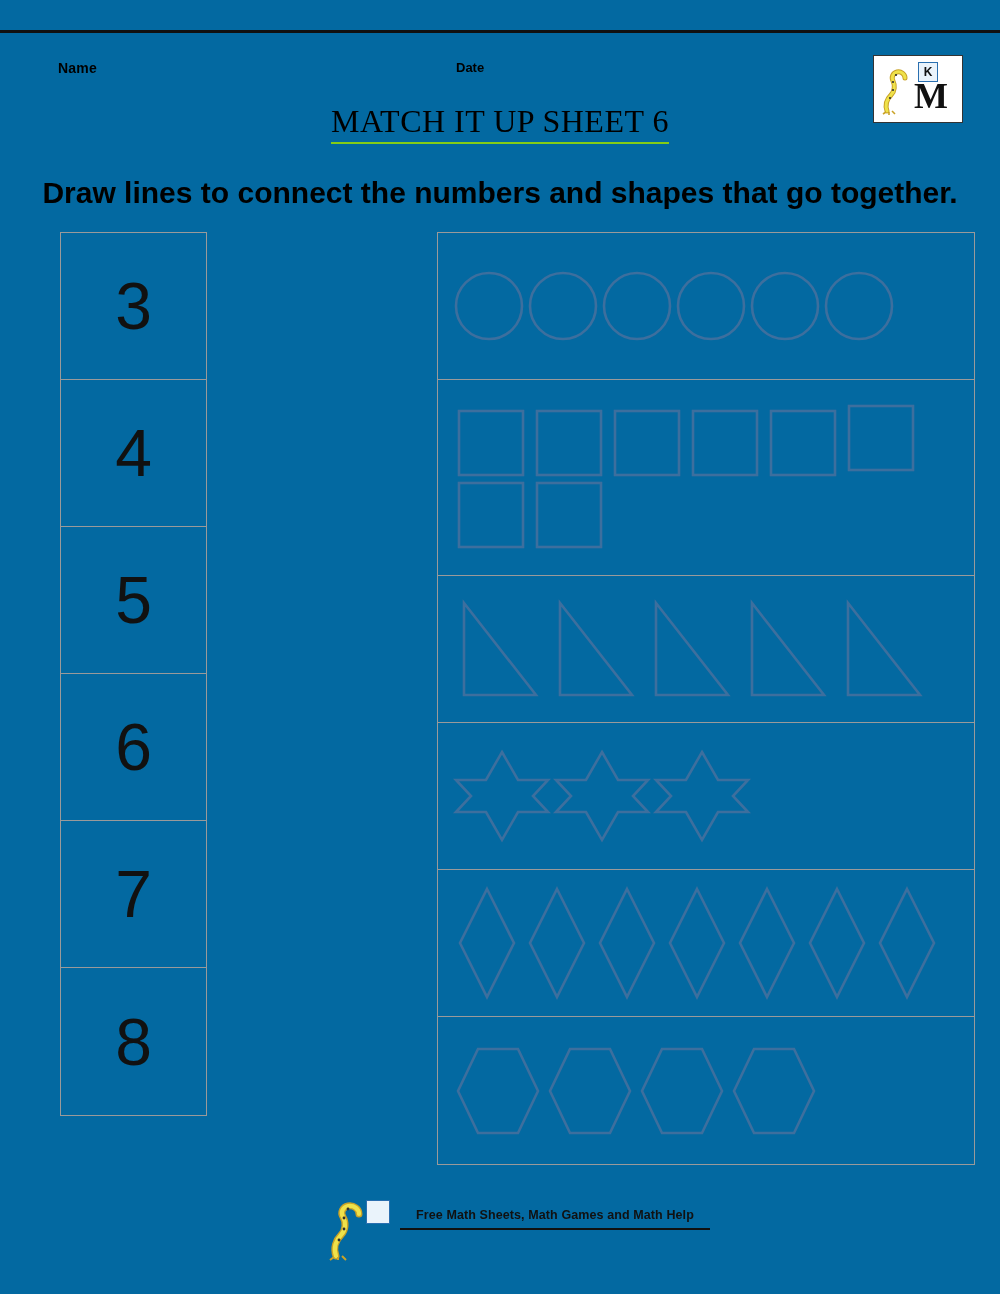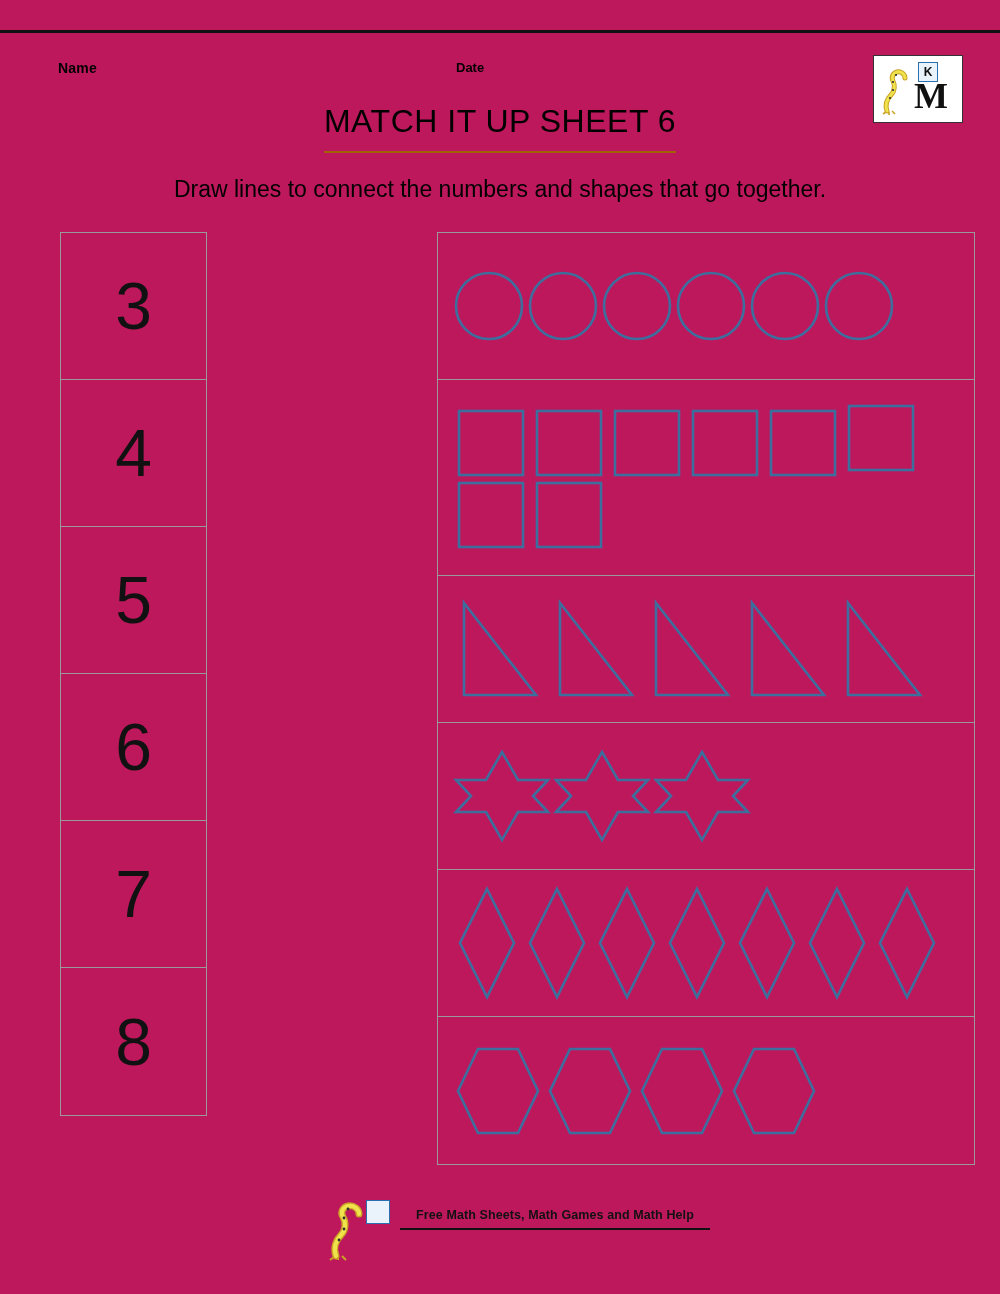--- a/index.html
+++ b/index.html
@@ -13,21 +13,21 @@
     font-family: "Liberation Sans", sans-serif;
     color: #000000;
     position: relative;
     overflow: hidden;
   }
   .page {
     position: absolute;
     left: 0; top: 0;
     width: 1000px;
     height: 1294px;
-    background: #be185d;
+    background: #0369a1;
   }
   .top-rule {
     position: absolute;
     left: 0; top: 30px;
     width: 1000px;
     height: 3px;
     background: #111;
   }
   .name-label {
     position: absolute;
@@ -46,30 +46,31 @@
   .title {
     position: absolute;
     left: 0; top: 103px;
     width: 1000px;
     text-align: center;
     font-size: 32px;
     font-weight: 400;
     letter-spacing: .5px;
   }
   .title span {
-    border-bottom: 2px solid #a16207;
-    padding-bottom: 12px;
+    border-bottom: 2px solid #84cc16;
+    padding-bottom: 3px;
+    font-family: Liberation Serif, serif;
   }
   .instruction {
     position: absolute;
     left: 0; top: 176px;
     width: 1000px;
     text-align: center;
-    font-size: 23px;
-    font-weight: 400;
+    font-size: 30px;
+    font-weight: 700;
   }
 
   
   .logo-box {
     position: absolute;
     right: 37px; top: 55px;
     width: 88px; height: 66px;
     border: 1px solid #333;
     background: #fff;
     overflow: hidden;

